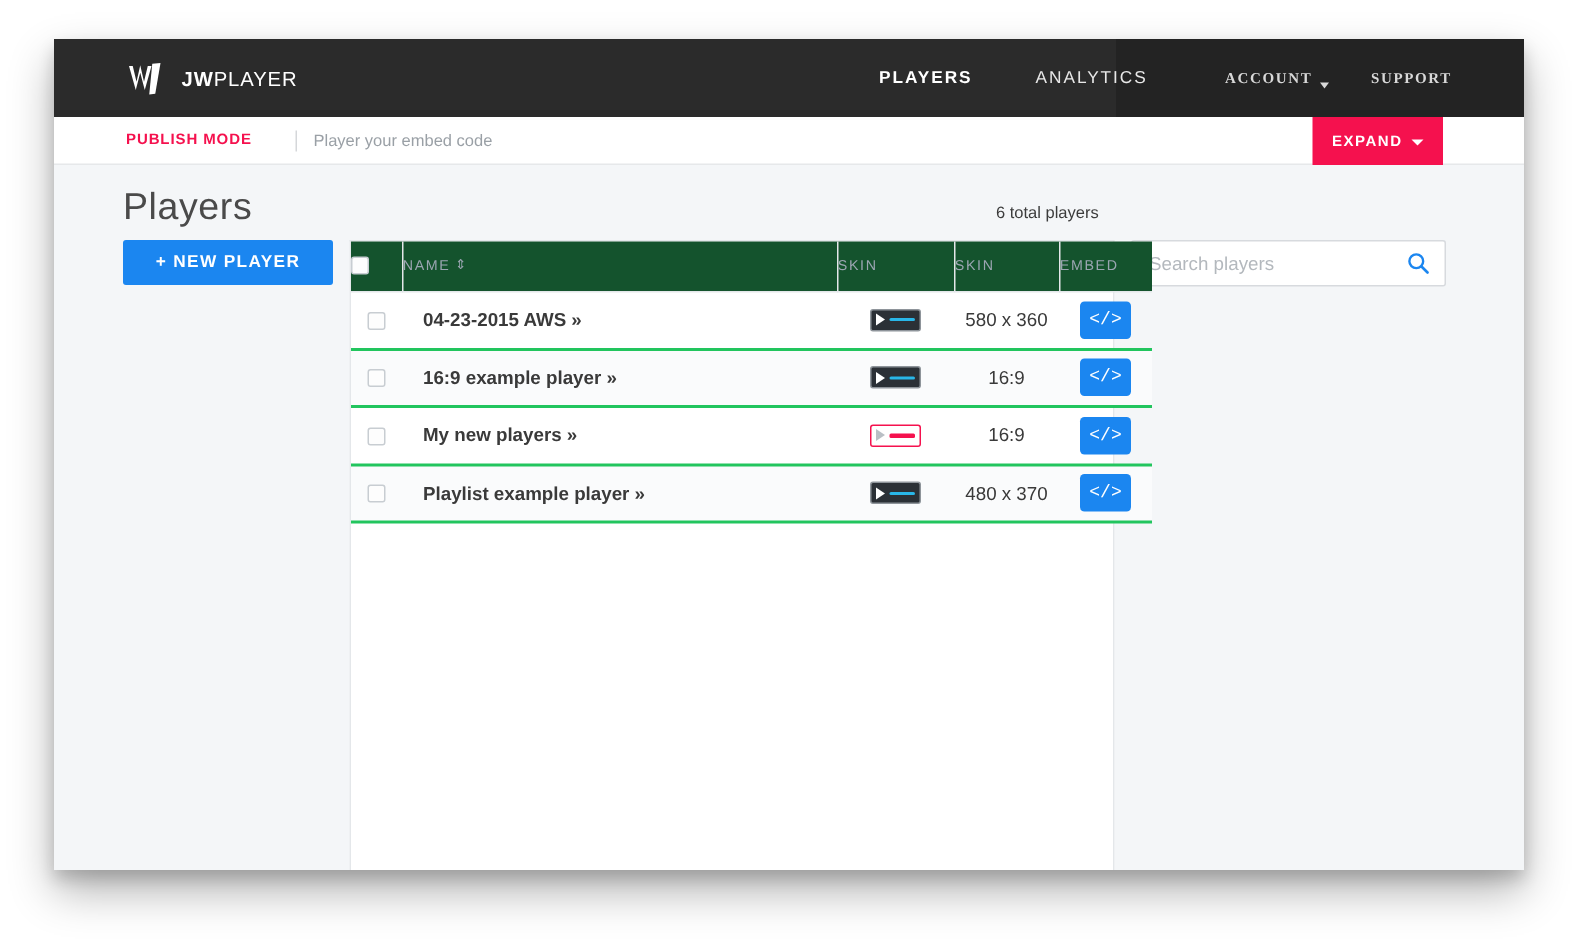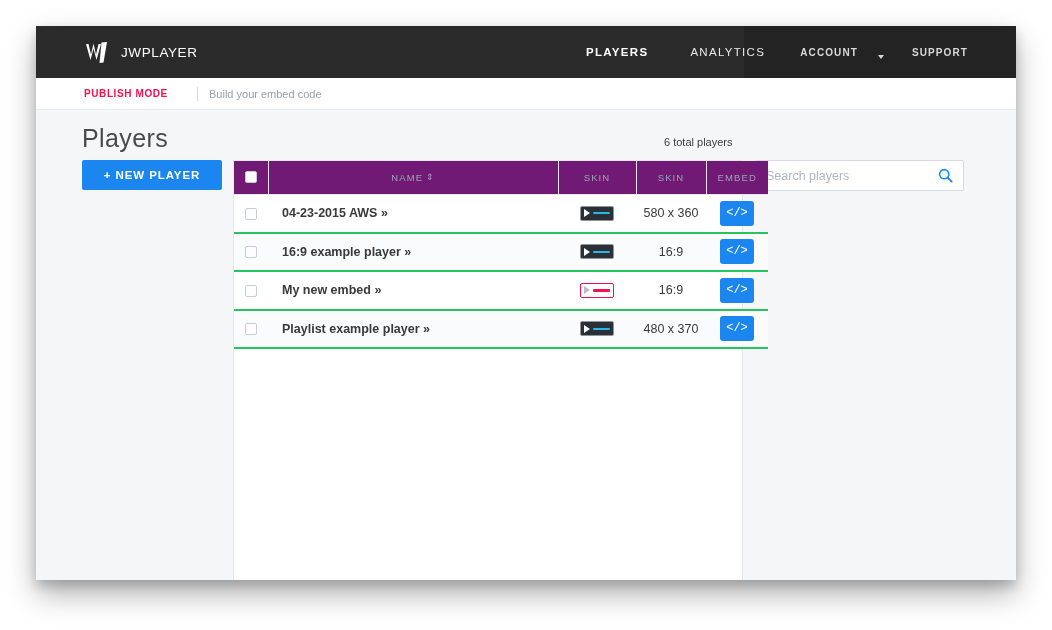--- a/index.html
+++ b/index.html
@@ -52,21 +52,21 @@
     align-items: center;
     gap: 7px;
   }
   .logo-mark { display: block; }
   .logo-text {
     color: #ffffff;
     font-size: 13.5px;
     letter-spacing: 0.6px;
     font-weight: 400;
   }
-  .logo-text .jw { font-weight: 400; }
+  .logo-text .jw { font-weight: 700; }
 
   .main-tabs {
     position: absolute;
     left: 540px;
     display: flex;
     align-items: center;
     gap: 22px;
     height: 52px;
   }
   .main-tab {
@@ -99,21 +99,22 @@
     gap: 28px;
   }
   .nav-right-item {
     color: #d8d8d8;
     font-size: 10px;
     font-weight: 700;
     letter-spacing: 1.1px;
     cursor: pointer;
     display: flex;
     align-items: flex-end;
-    gap: 20px;
+    gap: 5px;
+    font-family: Liberation Serif, serif;
   }
   .chev {
     display: inline-block;
     width: 0; height: 0;
     border-left: 3.5px solid transparent;
     border-right: 3.5px solid transparent;
     border-top: 4px solid #d8d8d8;
     position: relative;
     top: 1px;
   }
@@ -261,28 +262,28 @@
     border-bottom: none;
   }
 
   table.players-table {
     width: 100%;
     border-collapse: collapse;
     table-layout: fixed;
   }
   table.players-table thead th {
     height: 33px;
-    background: #701a75;
+    background: #14532d;
     border-bottom: 1px solid #e4e7ea;
     border-right: 1px solid #e4e7ea;
     font-size: 9.5px;
     font-weight: 400;
     letter-spacing: 1.1px;
     color: #9aa5b1;
-    text-align: center;
+    text-align: left;
     vertical-align: middle;
   }
   table.players-table thead th:last-child { border-right: none; }
 
   .col-check { width: 34px; }
   .col-name  { width: 290px; }
   .col-skin  { width: 78px; }
   .col-size  { width: 70px; }
   .col-embed { width: 62px; }
 
@@ -414,21 +415,25 @@
           <span>SUPPORT</span>
         </div>
       </div>
 
     </div>
   </div>
 
   <div class="subbar">
     <span class="publish-mode">PUBLISH MODE</span>
     <span class="subbar-divider"></span>
-    <span class="subbar-hint">Build your embed code</span>
+    <span class="subbar-hint">Player your embed code</span>
+    <button class="expand-btn">
+      <span>EXPAND</span>
+      <span class="chev"></span>
+    </button>
   </div>
 
   <div class="content">
 
     <div class="page-title">Players</div>
     <div class="total-players">6 total players</div>
 
     <button class="new-player-btn">+ NEW PLAYER</button>
 
     <div class="search-box">
@@ -479,21 +484,21 @@
               <td class="cell-name"><span class="nm">16:9 example player »</span></td>
               <td class="cell-skin"><span class="skin-thumb dark">
                   <span class="play"></span>
                   <span class="bar"></span>
                 </span></td>
               <td class="cell-size">16:9</td>
               <td class="cell-embed"><button class="embed-btn">&lt;/&gt;</button></td>
             </tr>
             <tr>
               <td class="cell-check"><span class="cb"></span></td>
-              <td class="cell-name"><span class="nm">My new embed »</span></td>
+              <td class="cell-name"><span class="nm">My new players »</span></td>
               <td class="cell-skin"><span class="skin-thumb pink">
                   <span class="play"></span>
                   <span class="bar"></span>
                 </span></td>
               <td class="cell-size">16:9</td>
               <td class="cell-embed"><button class="embed-btn">&lt;/&gt;</button></td>
             </tr>
             <tr>
               <td class="cell-check"><span class="cb"></span></td>
               <td class="cell-name"><span class="nm">Playlist example player »</span></td>

